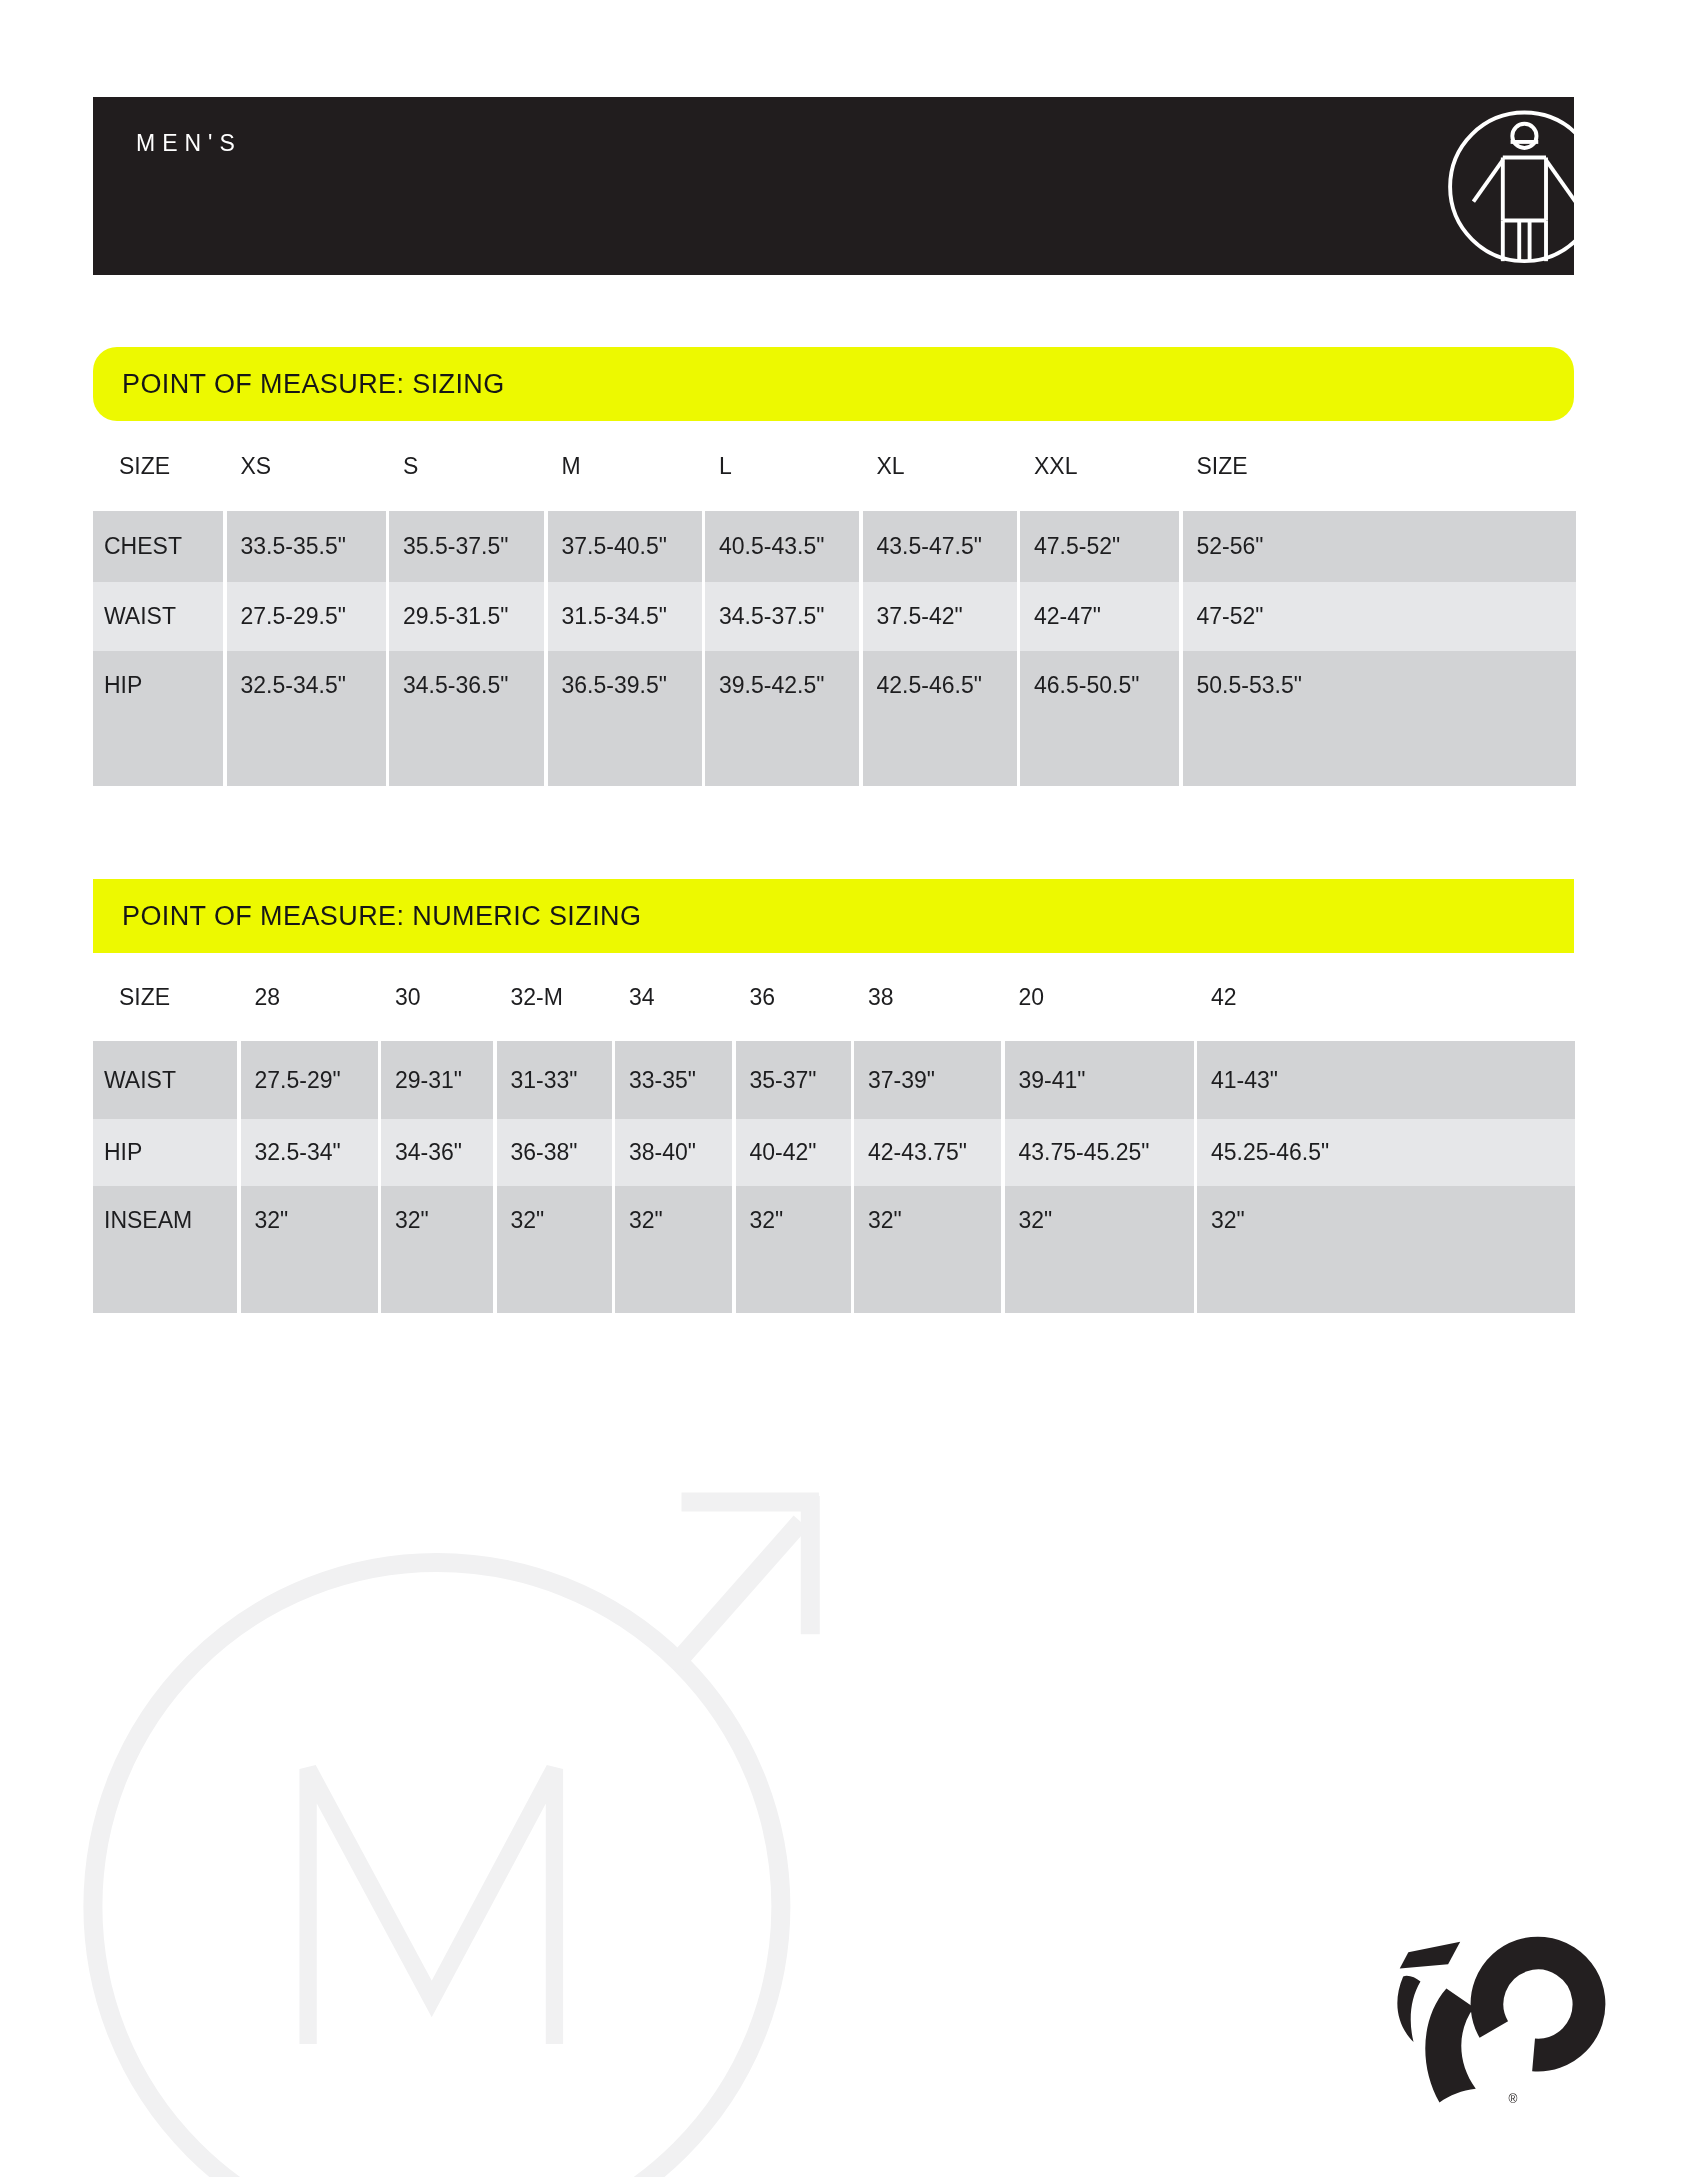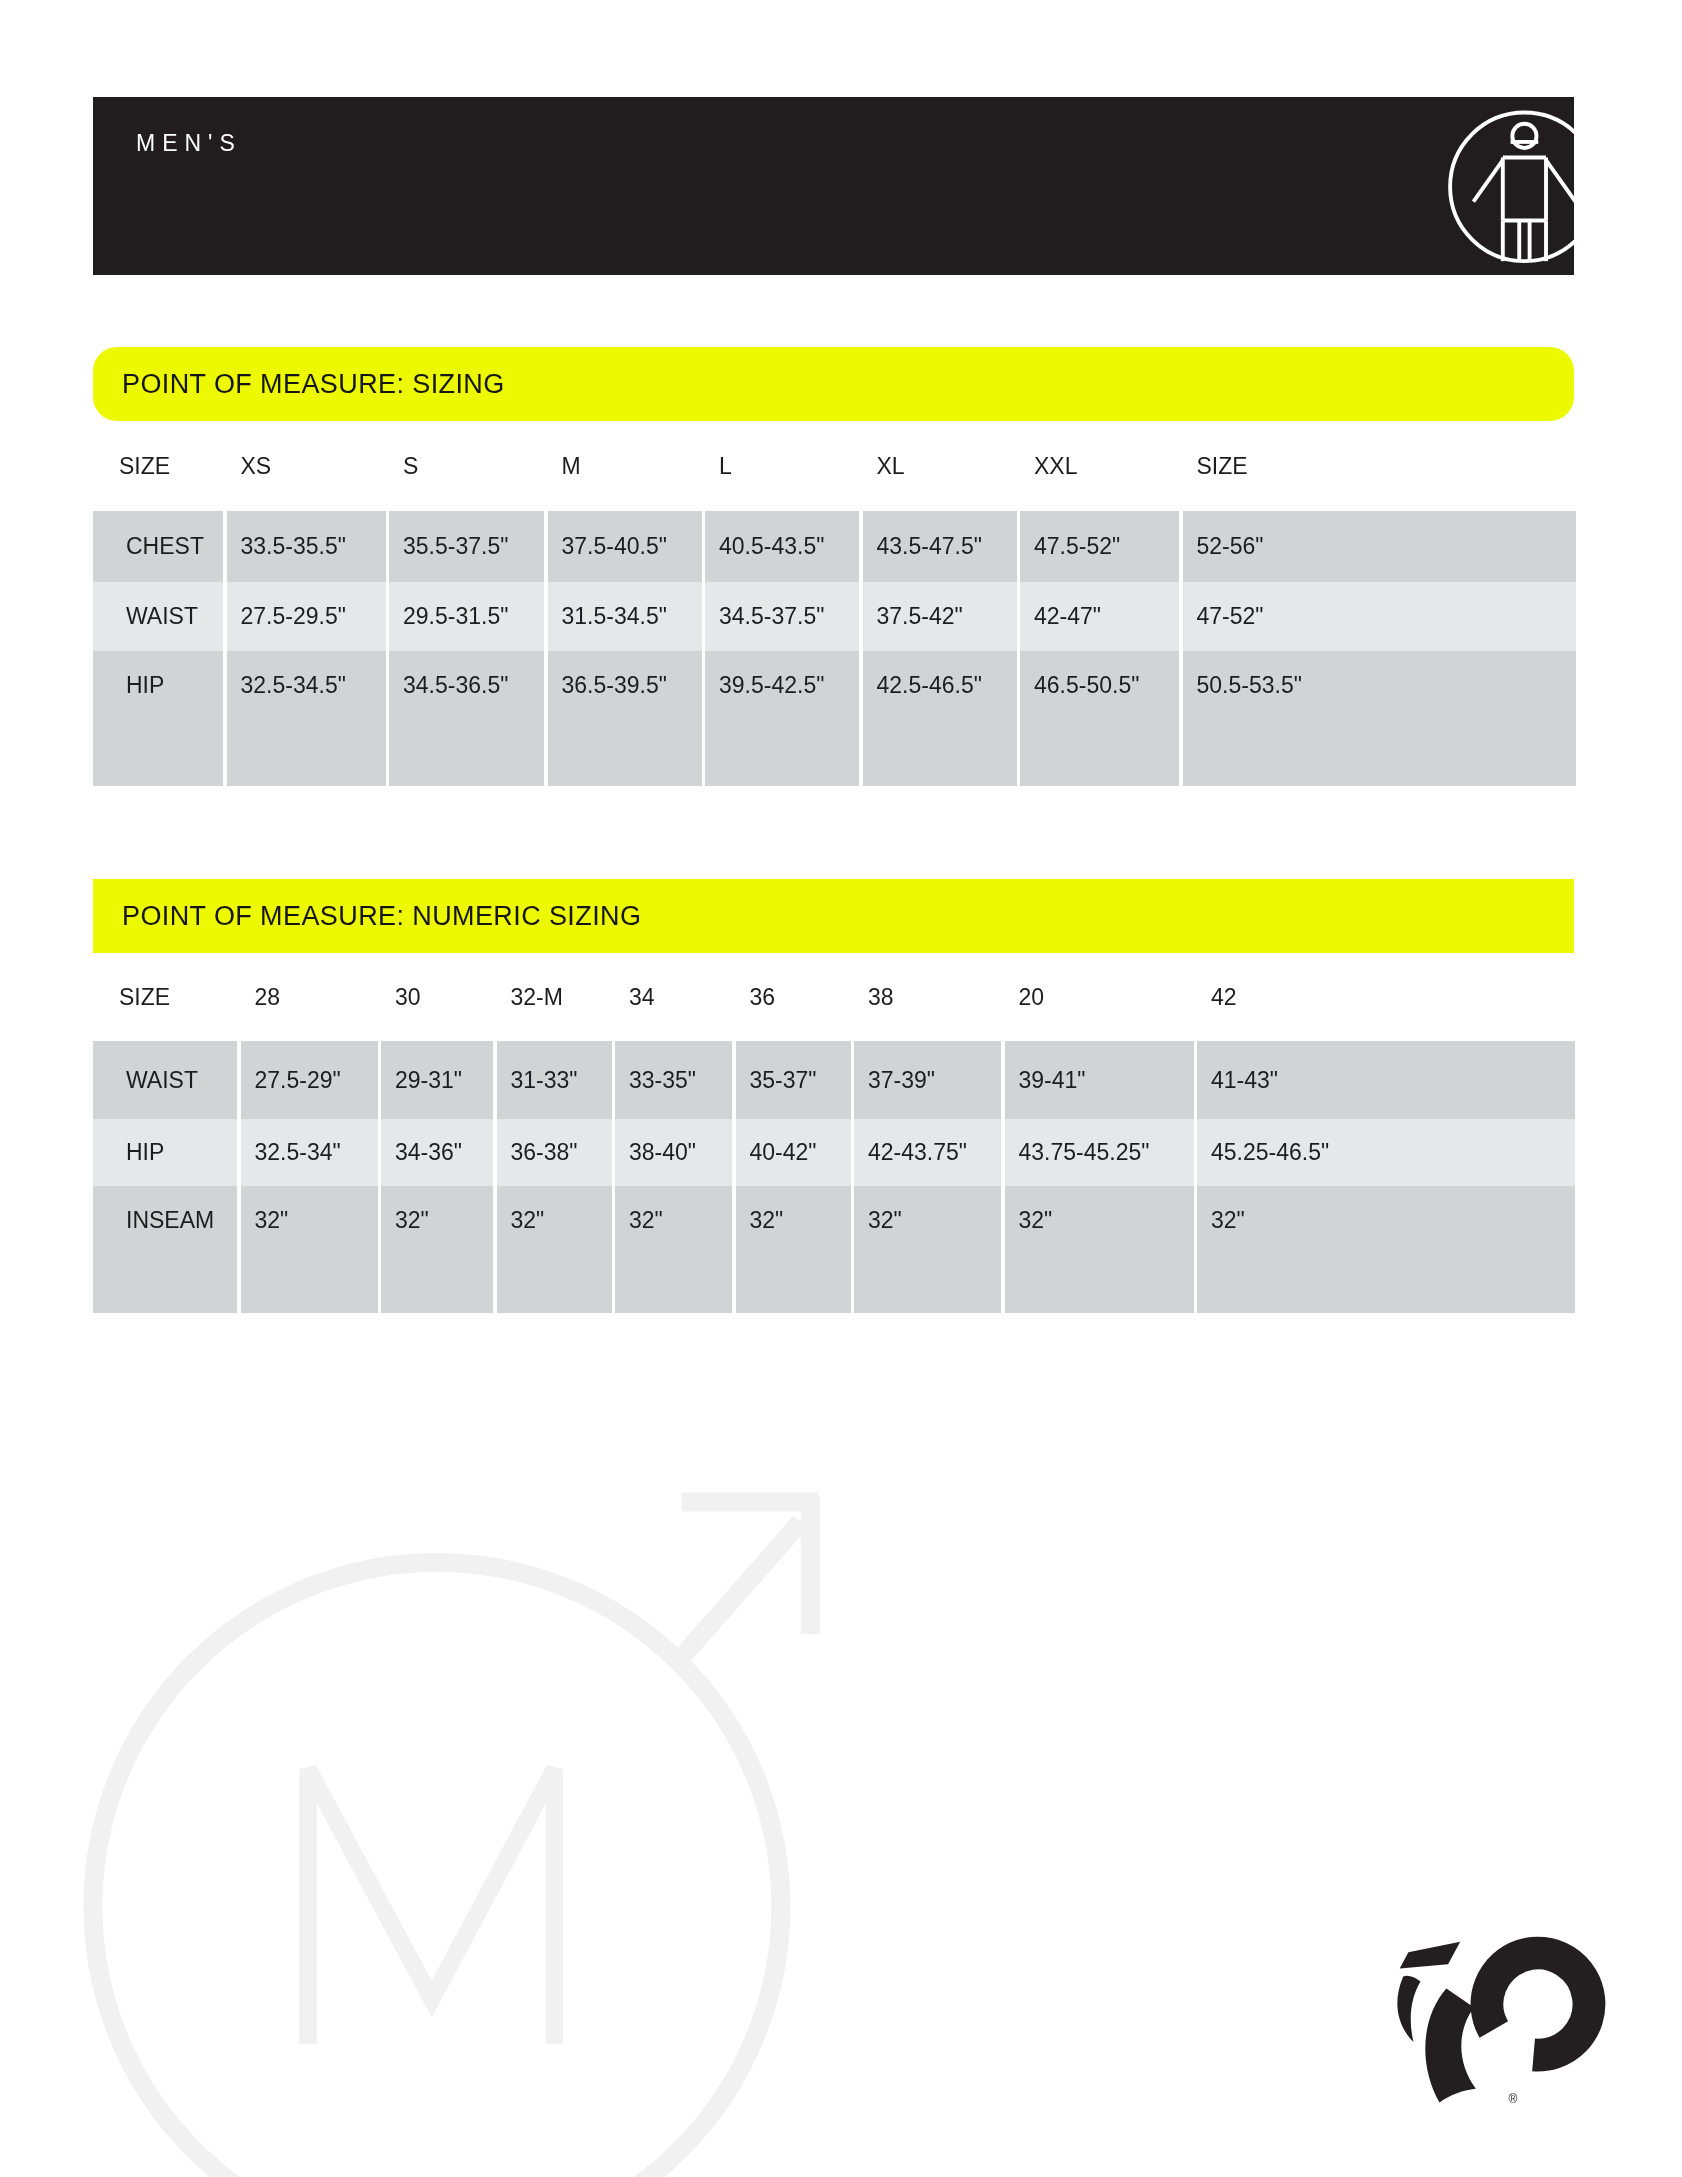--- a/index.html
+++ b/index.html
@@ -26,21 +26,21 @@
   .band-title{font-size:27px;font-weight:500;color:#161616;letter-spacing:0.4px;}
   
   .grid{display:grid;column-gap:3.5px;background:transparent;}
   .grid-1{grid-template-columns:130px 159px 155px 154px 154px 154px 159px 393px;}
   .grid-2{grid-template-columns:144px 137px 112px 115px 117px 115px 147px 189px 378px;}
   .head-row-1{height:90px;align-items:center;}
   .head-row-2{height:88px;align-items:center;}
   .head-cell{font-size:23px;color:#1d1d1f;padding-left:14px;align-self:center;}
   .head-cell.corner{padding-left:26px;}
   .cell{font-size:23px;color:#1d1d1f;padding-left:14px;box-sizing:border-box;white-space:nowrap;}
-  .cell.lbl{padding-left:33px;}
+  .cell.lbl{padding-left:11px;}
   .bg-a{background:#d2d3d5;}
   .bg-b{background:#e6e7e9;}
   .t1 .r1{height:71px;line-height:71px;}
   .t1 .r2{height:69px;line-height:69px;}
   .t1 .r3{height:135px;line-height:69px;}
   .t2 .r1{height:78px;line-height:78px;}
   .t2 .r2{height:67px;line-height:67px;}
   .t2 .r3{height:127px;line-height:69px;}
   
   .watermark{position:absolute;left:52px;top:1470px;}

